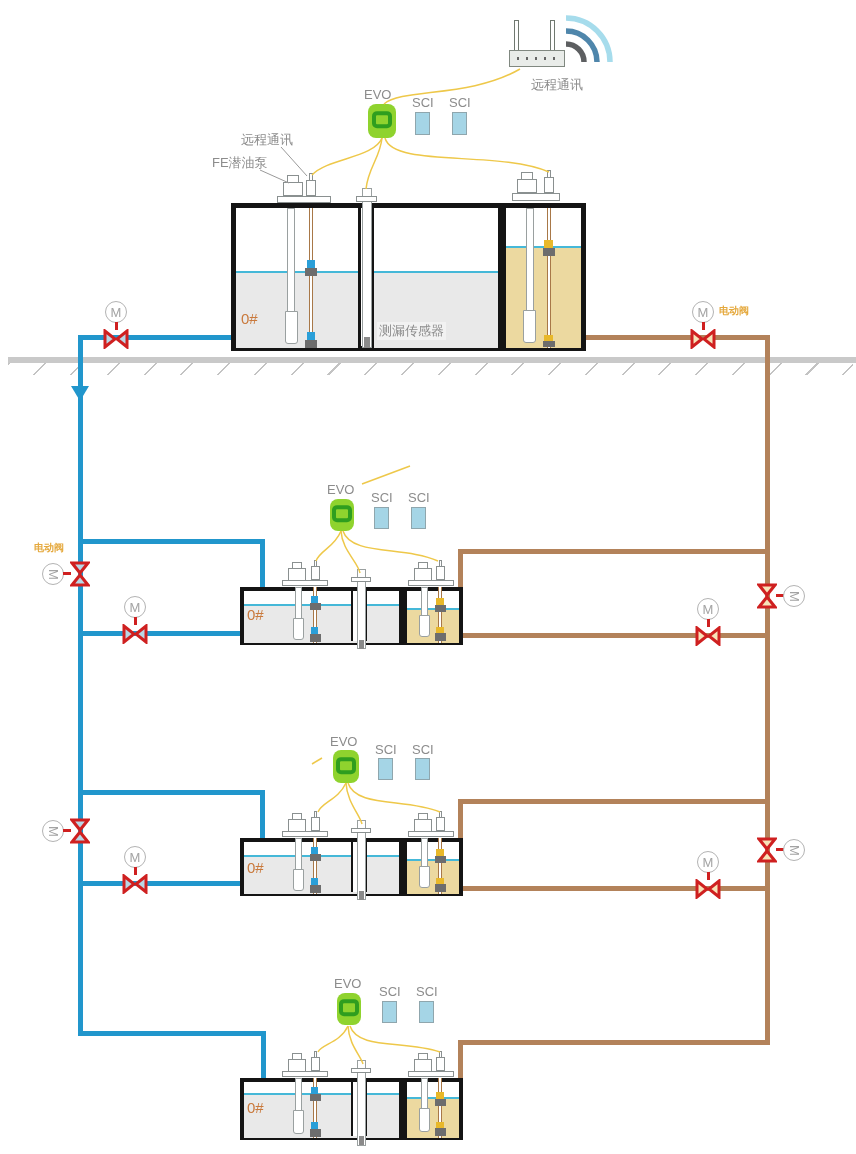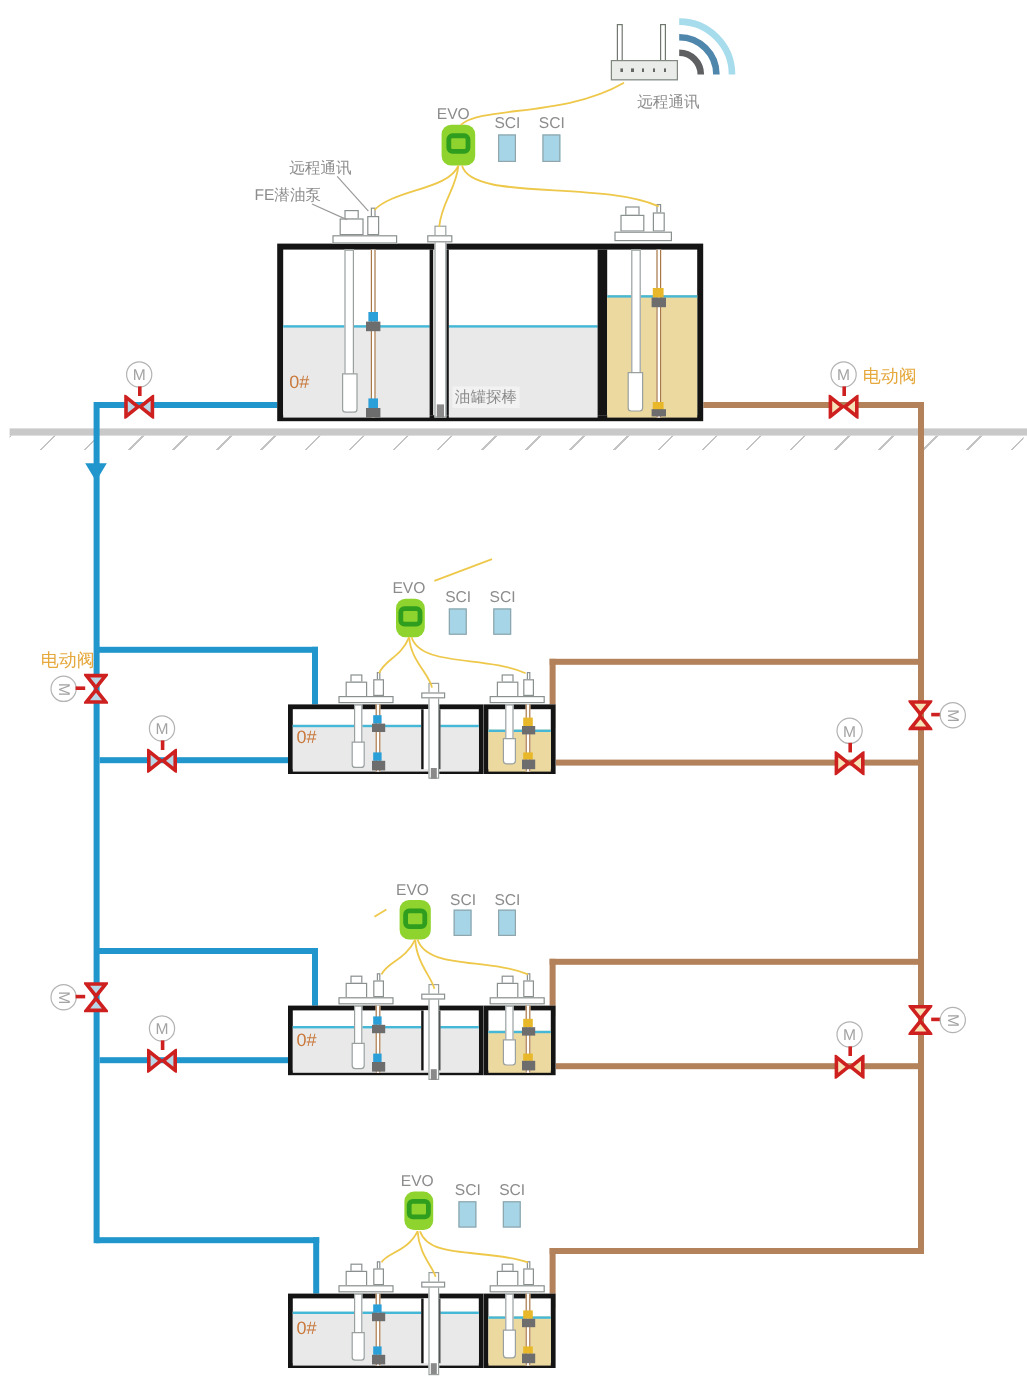--- a/index.html
+++ b/index.html
@@ -24,21 +24,21 @@
   .pbody{background:#fff;border:1px solid #9aa0a0;border-radius:0 0 3px 3px;}
   .probe{background:#fff;border-left:1px solid #a87848;border-right:1px solid #a87848;}
   .fblue{background:#2a9fd8;}
   .fyel{background:#e8b82a;}
   .fgray{background:#6d6d6d;}
   .ltube{background:#fff;border:1px solid #9aa0a0;}
   .ltip{background:#8a8a8a;}
   .flange,.phead,.fit,.nip{background:#fff;border:1px solid #8a9090;}
   
   .lab{color:#8c8c8c;font-size:13px;white-space:nowrap;}
-  .labo{color:#e5a93e;font-size:15px;white-space:nowrap;}
+  .labo{color:#e5a93e;font-size:10px;white-space:nowrap;font-weight:bold;}
   .prod{color:#c9793c;font-size:15px;white-space:nowrap;}
   .leaklab{background:#f2f2f2;color:#8c8c8c;font-size:13px;padding:0 2px;white-space:nowrap;}
   
   .evo{background:#8fd32e;border-radius:8px;}
   .evoring{position:absolute;left:50%;top:50%;transform:translate(-50%,-58%);width:12px;height:9px;border:4px solid #2f9e1f;border-radius:5px;}
   .sci{background:#a5d5e6;border:1px solid #8fa6ad;}
   
   .mcirc{width:22px;height:22px;border-radius:50%;border:1px solid #b3b3b3;background:#fff;color:#a3a3a3;font-size:13px;display:flex;align-items:center;justify-content:center;box-sizing:border-box;}
   .rot span{display:inline-block;transform:rotate(90deg);}
   .stem{background:#cf2020;}
@@ -112,21 +112,21 @@
   <div class="abs nip" style="left:309px;top:173px;width:4px;height:8px;box-sizing:border-box"></div>
   <div class="abs fit" style="left:306px;top:180px;width:10px;height:16px;box-sizing:border-box"></div>
   <div class="abs flange" style="left:277px;top:196px;width:54px;height:7px;box-sizing:border-box"></div>
   <div class="abs phead" style="left:521px;top:172px;width:12px;height:8px;box-sizing:border-box"></div>
   <div class="abs phead" style="left:517px;top:179px;width:20px;height:14px;box-sizing:border-box"></div>
   <div class="abs nip" style="left:547px;top:170px;width:4px;height:8px;box-sizing:border-box"></div>
   <div class="abs fit" style="left:544px;top:177px;width:10px;height:16px;box-sizing:border-box"></div>
   <div class="abs flange" style="left:512px;top:193px;width:48px;height:8px;box-sizing:border-box"></div>
 
   <span class="abs prod" style="left:241px;top:310px">0#</span>
-  <span class="abs leaklab" style="left:377px;top:322px">油罐探棒</span>
+  <span class="abs leaklab" style="left:377px;top:322px">测漏传感器</span>
   <span class="abs lab" style="left:241px;top:131px">远程通讯</span>
   <span class="abs lab" style="left:212px;top:154px">FE潜油泵</span>
 
   <span class="abs lab" style="left:364px;top:87px">EVO</span>
   <div class="abs evo" style="left:368px;top:104px;width:28px;height:34px">
       <div class="evoring"></div>
     </div>
   <span class="abs lab" style="left:412px;top:95px">SCI</span>
   <div class="abs sci" style="left:415px;top:112px;width:15px;height:23px;box-sizing:border-box"></div>
   <span class="abs lab" style="left:449px;top:95px">SCI</span>

